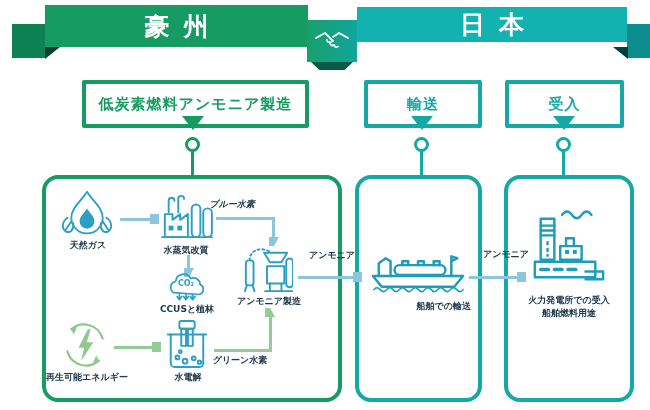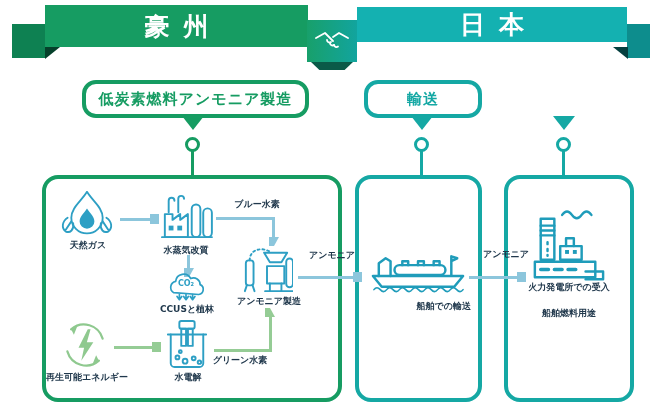--- a/index.html
+++ b/index.html
@@ -18,22 +18,22 @@
   .fold-jp{left:615px;top:24px;width:35px;height:34px;background:#0d8d8d;}
   .fold-jp-sh{left:601px;top:47px;width:15px;height:12px;background:#043f3f;
               clip-path:polygon(0 0,100% 0,100% 100%);}
   .badge{left:295px;top:20px;width:50px;height:42px;
          background:linear-gradient(90deg,#18a06b,#12a49e);
          display:flex;align-items:center;justify-content:center;}
   .badge-fold{left:299px;top:62px;width:42px;height:8px;background:#0a5a48;
               clip-path:polygon(0 0,100% 0,80% 100%,20% 100%);}
 
   
-  .stagebox{position:absolute;top:80px;height:38px;box-sizing:border-box;background:#fff;
-            border-radius:14px;display:flex;align-items:center;justify-content:center;
+  .stagebox{position:absolute;top:80px;height:48px;box-sizing:border-box;background:#fff;
+            border-radius:2px;display:flex;align-items:center;justify-content:center;
             font-weight:bold;font-size:15px;letter-spacing:1px;}
   .stagebox.g{border:4px solid #169c62;color:#169c62;}
   .stagebox.t{border:4px solid #15a8a4;color:#15a8a4;text-align:center;}
   .ptr{position:absolute;top:116px;width:0;height:0;
        border-left:11px solid transparent;border-right:11px solid transparent;}
   .ptr.g{border-top:14px solid #169c62;} .ptr.t{border-top:14px solid #15a8a4;}
   .dot{position:absolute;top:137px;width:15px;height:15px;border-radius:50%;
        background:#fff;box-sizing:border-box;}
   .dot.g{border:3px solid #169c62;} .dot.t{border:3px solid #15a8a4;}
   .drop{position:absolute;top:151px;width:3px;height:26px;}
@@ -89,20 +89,23 @@
       <path d="M20 17 a2.5 2.5 0 0 0 4 1.5"></path>
     </svg>
   </div>
 
   <div class="stagebox g" style="left:70px;width:227px;">
     <span>低炭素燃料アンモニア製造</span>
   </div>
   <div class="stagebox t" style="left:352px;width:118px;">
     <span>輸送</span>
   </div>
+  <div class="stagebox t" style="left:493px;width:119px;">
+    <span>受入</span>
+  </div>
 
   <div class="ptr g" style="left:170px;"></div>
   <div class="ptr t" style="left:399px;"></div>
   <div class="ptr t" style="left:541px;"></div>
   <div class="dot g" style="left:173px;"></div>
   <div class="dot t" style="left:402px;"></div>
   <div class="dot t" style="left:544px;"></div>
   <div class="drop g" style="left:179px;"></div>
   <div class="drop t" style="left:408px;"></div>
   <div class="drop t" style="left:550px;"></div>
@@ -129,21 +132,21 @@
     <path d="M22 20 V6 a3 3 0 0 1 6 0"></path>
     <path d="M8 46 V22 h8 v6 l8 -6 v6 l8 -6 v24 Z"></path>
     <rect x="12" y="34" width="5" height="5" fill="#2d9fc4" stroke="none"></rect>
     <rect x="21" y="34" width="5" height="5" fill="#2d9fc4" stroke="none"></rect>
     <rect x="36" y="12" width="9" height="34" rx="4.5"></rect>
     <rect x="48" y="16" width="9" height="30" rx="4.5"></rect>
     <path d="M5 46 H57"></path>
   </svg>
   <div class="lbl" style="left:136px;top:245px;width:76px;">水蒸気改質</div>
 
-  <div class="lbl" style="left:210px;top:199px;width:70px;">ブルー水素</div>
+  <div class="lbl" style="left:185px;top:199px;width:70px;font-style:italic;">ブルー水素</div>
   <div class="hl blue" style="left:204px;top:217px;width:59px;"></div>
   <div class="vl blue" style="left:260px;top:217px;height:20px;"></div>
   <div class="ah d bc" style="left:257px;top:237px;"></div>
 
   <div class="vl blue" style="left:175px;top:255px;height:13px;"></div>
   <div class="ah d bc" style="left:172px;top:268px;"></div>
 
   <svg class="abs" style="left:153px;top:271px;" width="42" height="32" viewBox="0 0 44 34" fill="none" stroke="#2d9fc4" stroke-width="1.8" stroke-linecap="round" stroke-linejoin="round">
     <path d="M9 23 a6.5 6.5 0 0 1 2 -12 a8.5 8.5 0 0 1 16 -3 a7 7 0 0 1 10 6.5 a5.5 5.5 0 0 1 -1.5 10.5 Z"></path>
     <text x="22" y="16" text-anchor="middle" font-size="8.5" font-weight="bold" fill="#2d9fc4" stroke="none">CO₂</text>
@@ -220,16 +223,16 @@
     <path d="M12 19 h14 M12 24 h14 M12 29 h14"></path>
     <path d="M19 36 v2 M19 43 v2 M19 49 v1"></path>
     <path d="M38 40 v-8 h8 v8"></path>
     <rect x="32" y="40" width="22" height="14"></rect>
     <rect x="37" y="44" width="4" height="4" fill="#1f9cba" stroke="none"></rect>
     <rect x="45" y="44" width="4" height="4" fill="#1f9cba" stroke="none"></rect>
     <rect x="6" y="56" width="62" height="16"></rect>
     <path d="M12 64 h8 M26 64 h8 M40 64 h8" stroke-width="3.5"></path>
     <path d="M58 66 h18 v8 h-18"></path>
   </svg>
-  <div class="lbl" style="left:503px;top:282px;width:108px;font-family:Liberation Serif, serif;">火力発電所での受入</div>
+  <div class="lbl" style="left:503px;top:295px;width:108px;font-family:Liberation Serif, serif;">火力発電所での受入</div>
   <div class="lbl" style="left:503px;top:308px;width:108px;">船舶燃料用途</div>
 
 </div>
 
 </body></html>

